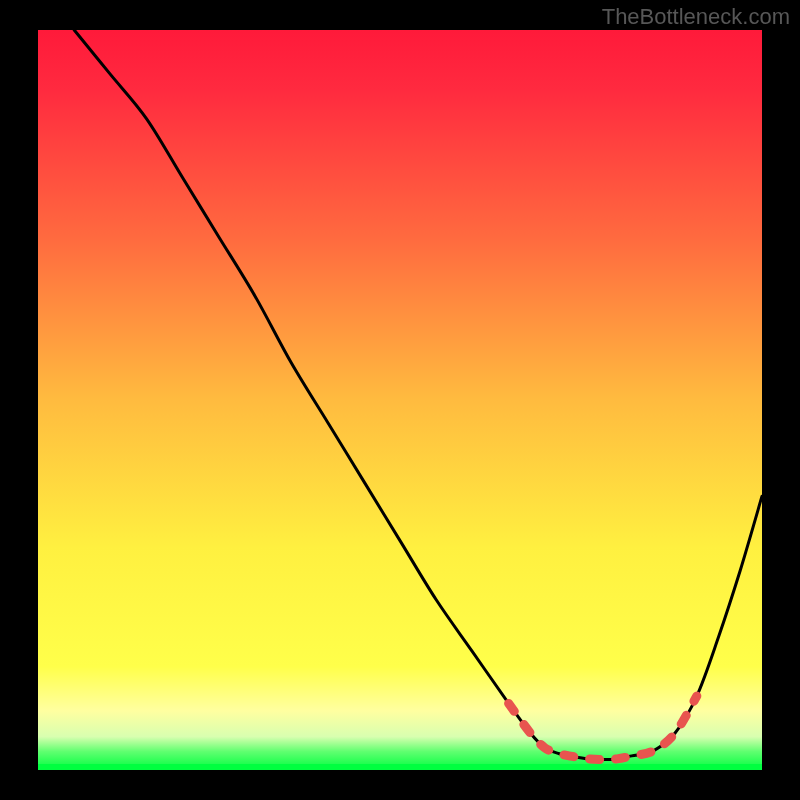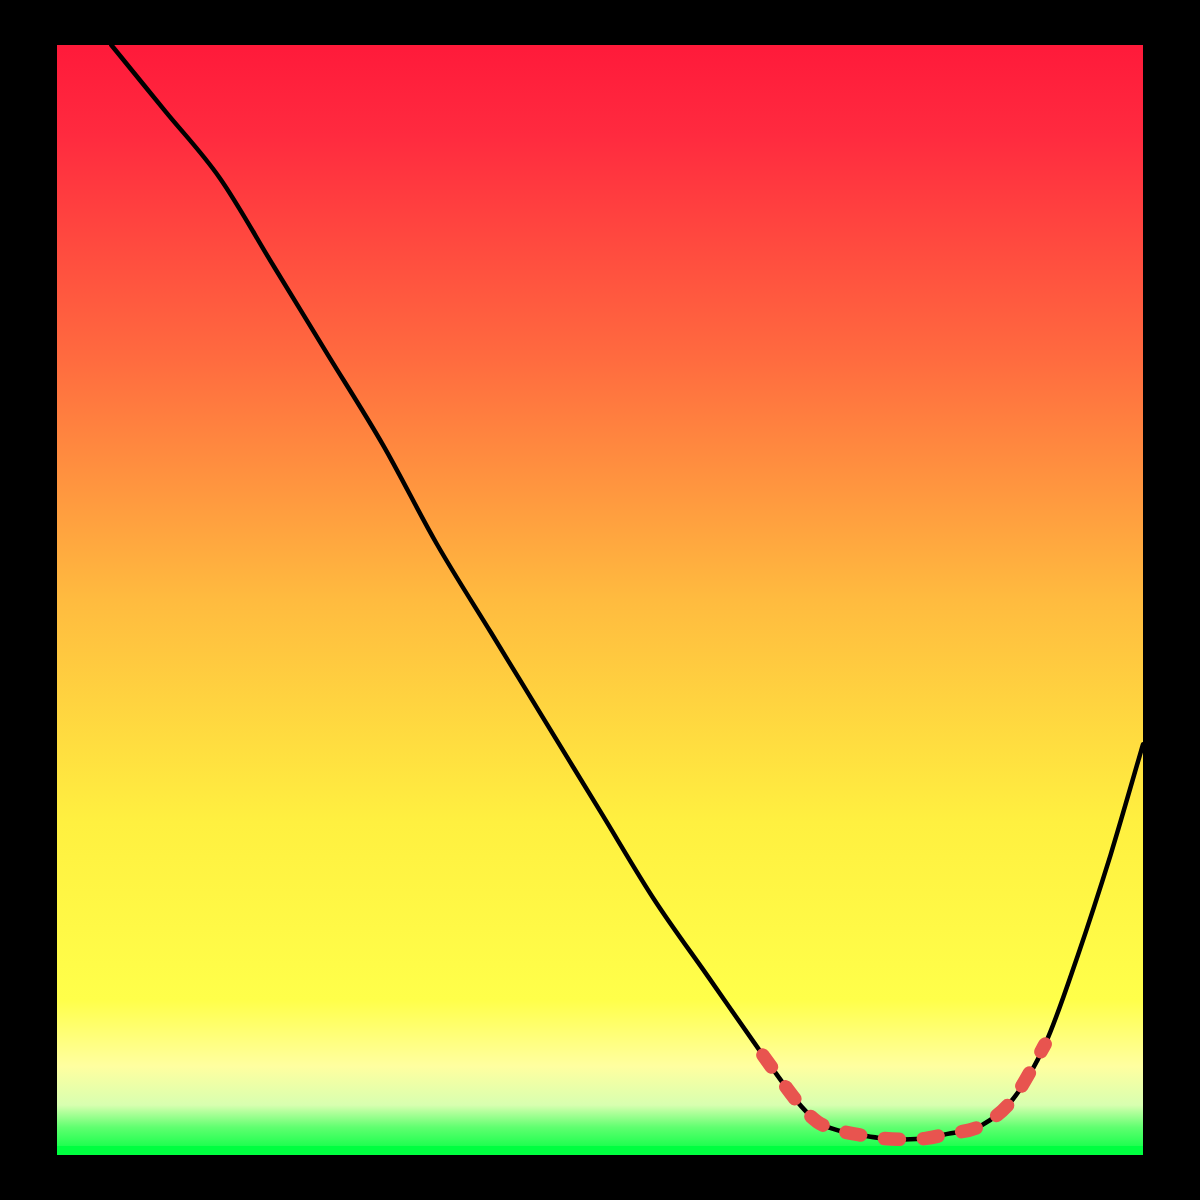--- a/index.html
+++ b/index.html
@@ -28,20 +28,21 @@
   svg {
     position: absolute;
     left: 0;
     top: 0;
   }
 </style>
 </head>
 <body>
 
 <div class="container">
+  <div class="watermark">TheBottleneck.com</div>
   <svg id="chart-svg" width="800" height="800" viewBox="0 0 800 800">
       <defs>
         <linearGradient id="bg-grad" x1="0" y1="0" x2="0" y2="1">
           <stop offset="0%" stop-color="#ff1a3a"></stop>
           <stop offset="8%" stop-color="#ff2a3f"></stop>
           <stop offset="28.000000000000004%" stop-color="#ff6a3f"></stop>
           <stop offset="50%" stop-color="#ffbb3f"></stop>
           <stop offset="70%" stop-color="#fff040"></stop>
           <stop offset="86%" stop-color="#ffff4a"></stop>
           <stop offset="92%" stop-color="#ffffa0"></stop>

